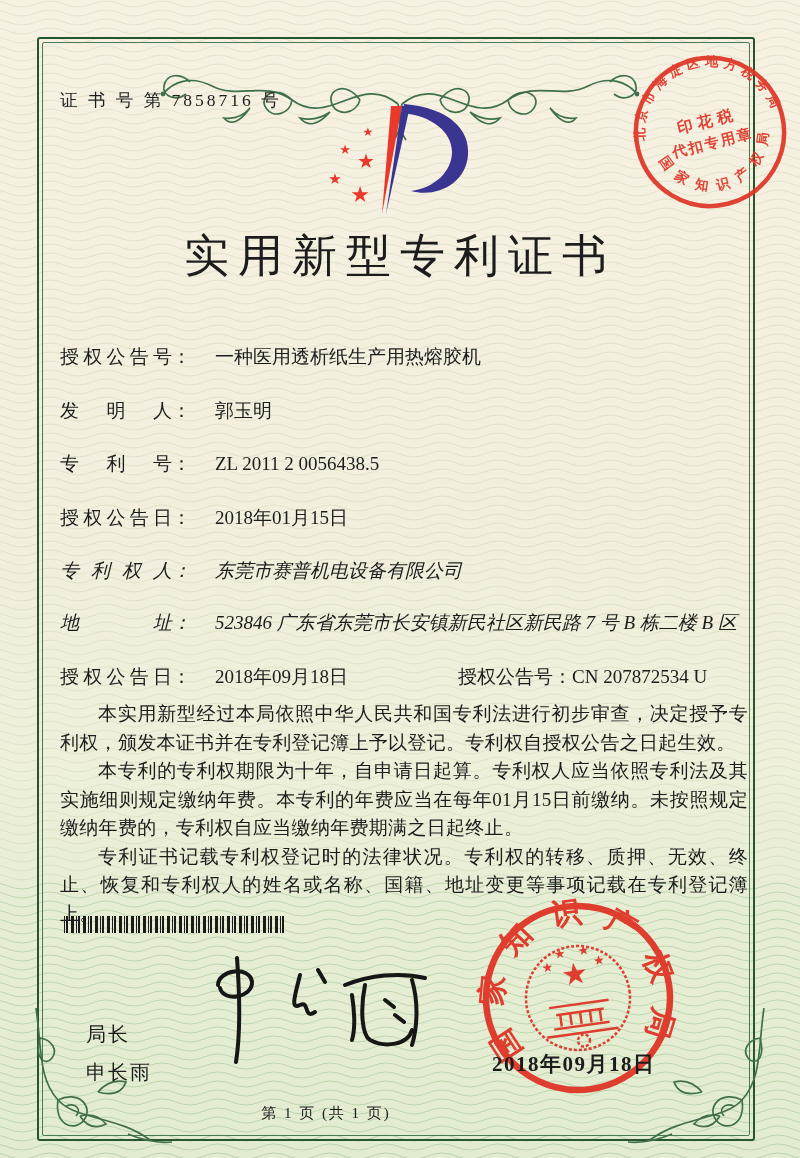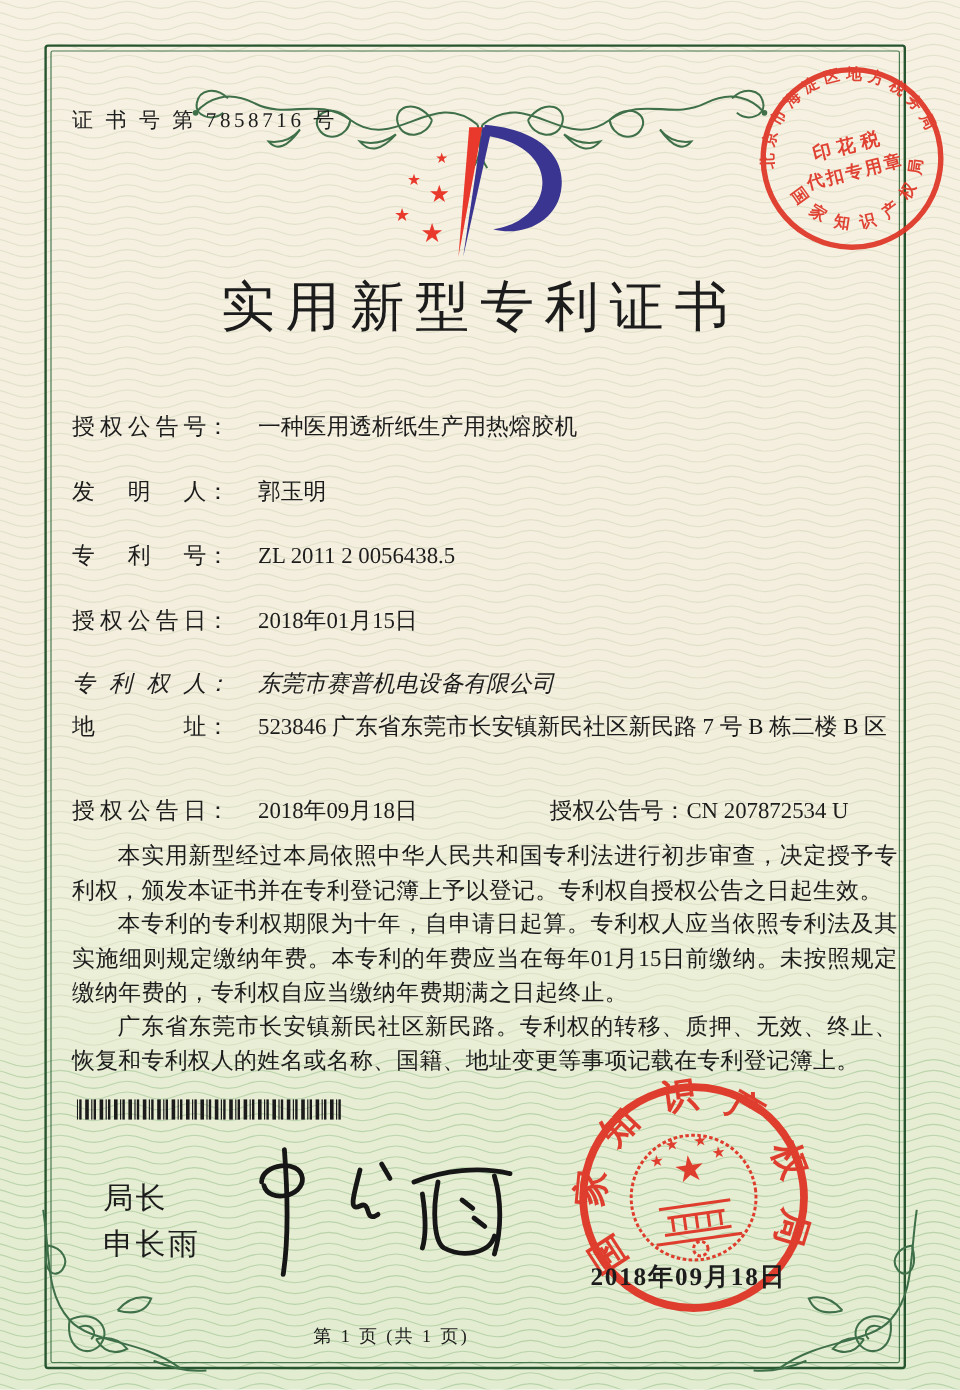--- a/index.html
+++ b/index.html
@@ -22,21 +22,21 @@
   .abs{position:absolute;z-index:3;}
   .cert-no{left:60px;top:88px;font-size:17.5px;letter-spacing:3px;font-family:Liberation Serif, serif;}
   .title{left:0;top:226px;width:800px;text-align:center;font-size:45px;font-weight:400;letter-spacing:9px;}
   .field-row{left:60px;width:690px;font-size:19px;line-height:30px;}
   .f-label{display:inline-block;width:112px;text-align:justify;text-align-last:justify;vertical-align:top;}
   .f-colon{display:inline-block;vertical-align:top;}
   .f-value{display:inline-block;margin-left:24px;vertical-align:top;max-width:556px;}
   .grant2{position:absolute;left:398px;top:0;white-space:nowrap;}
   .paras{left:60px;top:700px;width:688px;font-size:19px;line-height:28.5px;text-align:justify;letter-spacing:.3px;}
   .paras p{margin:0;text-indent:38px;}
-  .officer{left:86px;font-size:25px;letter-spacing:2px;}
+  .officer{left:86px;font-size:20px;letter-spacing:2px;margin-top:39px;}
   .tax-seal{left:628px;top:50px;width:164px;height:164px;transform:rotate(-14deg);opacity:.93;}
   .main-seal{left:478px;top:898px;width:200px;height:200px;transform:rotate(-8deg);opacity:.95;}
   .seal-date{left:492px;top:1050px;font-size:21px;font-weight:600;letter-spacing:1.5px;z-index:4;}
   .footer{left:0;top:1104px;width:652px;text-align:center;font-size:15px;letter-spacing:2px;}
   .mirror{transform:scaleX(-1);}
   svg{display:block;}
 </style>
 </head>
 <body>
 
@@ -254,32 +254,32 @@
 </div>
 <div class="abs field-row" style="top:449px;">
   <span class="f-label">专利号</span><span class="f-colon">：</span><span class="f-value">ZL 2011 2 0056438.5</span>
 </div>
 <div class="abs field-row" style="top:503px;">
   <span class="f-label">授权公告日</span><span class="f-colon">：</span><span class="f-value">2018年01月15日</span>
 </div>
 <div class="abs field-row" style="top:556px;font-style:italic;">
   <span class="f-label">专利权人</span><span class="f-colon">：</span><span class="f-value">东莞市赛普机电设备有限公司</span>
 </div>
-<div class="abs field-row" style="top:592px;">
+<div class="abs field-row" style="top:608px;font-style:italic;">
   <span class="f-label">地址</span><span class="f-colon">：</span><span class="f-value">523846 广东省东莞市长安镇新民社区新民路 7 号 B 栋二楼 B 区</span>
 </div>
 <div class="abs field-row" style="top:662px;position:absolute;">
   <span class="f-label">授权公告日</span><span class="f-colon">：</span><span class="f-value">2018年09月18日</span>
   <span class="grant2"><span>授权公告号</span><span>：</span><span>CN 207872534 U</span></span>
 </div>
 
 <div class="abs paras">
   <p>本实用新型经过本局依照中华人民共和国专利法进行初步审查，决定授予专利权，颁发本证书并在专利登记簿上予以登记。专利权自授权公告之日起生效。</p>
   <p>本专利的专利权期限为十年，自申请日起算。专利权人应当依照专利法及其实施细则规定缴纳年费。本专利的年费应当在每年01月15日前缴纳。未按照规定缴纳年费的，专利权自应当缴纳年费期满之日起终止。</p>
-  <p>广东省东莞市长安镇新民社区新民路。专利权的转移、质押、无效、终止、恢复和专利权人的姓名或名称、国籍、地址变更等事项记载在专利登记簿上。</p>
+  <p>专利证书记载专利权登记时的法律状况。专利权的转移、质押、无效、终止、恢复和专利权人的姓名或名称、国籍、地址变更等事项记载在专利登记簿上。</p>
 </div>
 
 <svg class="abs" style="left:64px;top:916px;" width="226" height="18" viewBox="0 0 226 18">
   <g id="barcode-bars">
       <rect x="0" y="0" width="1" height="17" fill="#1b1b1b"></rect>
       <rect x="2" y="0" width="2" height="17" fill="#1b1b1b"></rect>
       <rect x="7" y="0" width="3" height="17" fill="#1b1b1b"></rect>
       <rect x="12" y="0" width="1" height="17" fill="#1b1b1b"></rect>
       <rect x="14" y="0" width="2" height="17" fill="#1b1b1b"></rect>
       <rect x="19" y="0" width="3" height="17" fill="#1b1b1b"></rect>

